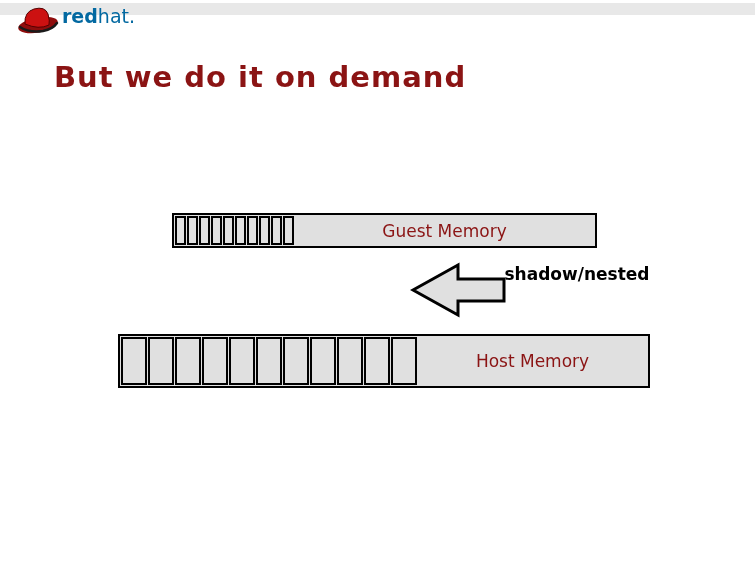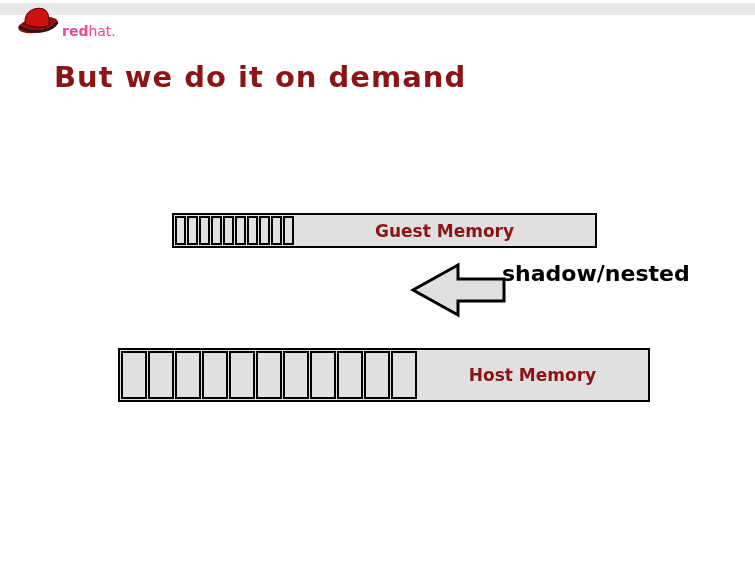--- a/index.html
+++ b/index.html
@@ -21,24 +21,24 @@
     width: 100%; height: 12px;
     background: var(--band-gray, #e8e8e8);
   }
   .logo {
     position: absolute;
     left: 17px; top: 4px;
     display: flex;
     align-items: flex-end;
   }
   .logo-text {
-    font-size: 14px;
-    color: #ec4899;
+    font-size: 19px;
+    color: #0369a1;
     margin-left: 3px;
-    margin-bottom: 1px;
+    margin-bottom: 13px;
     letter-spacing: 0px;
     line-height: 1;
   }
   .logo-text .b { font-weight: 700; }
   .slide-title {
     position: absolute;
     left: 54px; top: 60px;
     font-size: 29px;
     font-weight: 700;
     letter-spacing: 1px;
@@ -53,55 +53,55 @@
     display: flex;
     align-items: stretch;
     padding: 1px;
   }
   .mem-bar.guest {
     left: 172px; top: 213px;
     width: 425px; height: 35px;
   }
   .mem-bar.host {
     left: 118px; top: 334px;
-    width: 532px; height: 54px; margin-top: 14px;
+    width: 532px; height: 54px;
   }
   .cells {
     display: flex;
     align-items: stretch;
   }
   .cell {
     box-sizing: border-box;
     border: 2px solid var(--outline, #000);
     background: var(--bar-fill, #e0e0e0);
     margin-right: 1px;
   }
   .guest .cell { width: 11px; }
   .host  .cell { width: 26px; }
   .bar-label {
     flex: 1;
     display: flex;
     align-items: center;
     justify-content: center;
     font-size: 17px;
-    font-weight: 700;
+    font-weight: 400;
     color: var(--accent-red, #8b1414);
     white-space: nowrap;
   }
   .arrow-wrap {
     position: absolute;
     left: 410px; top: 262px;
     width: 97px; height: 57px;
   }
   .arrow-caption {
     position: absolute;
     left: 502px; top: 263px;
     width: 150px;
     text-align: center;
-    font-size: 22px;
+    font-size: 17px;
     font-weight: 700;
     color: #000;
     line-height: 22px;
   }
 </style>
 </head>
 <body>
 
 <div class="slide">
 

